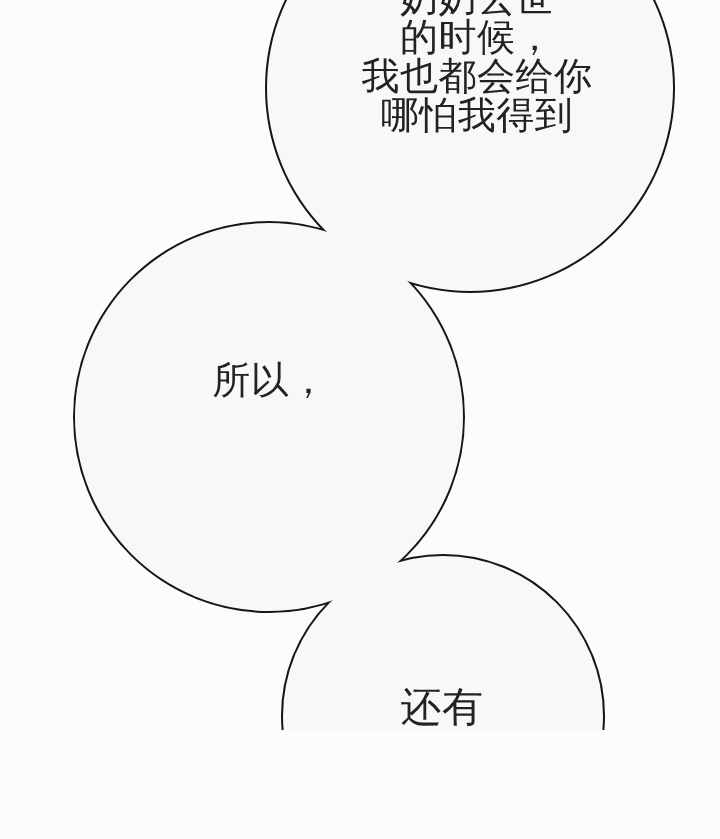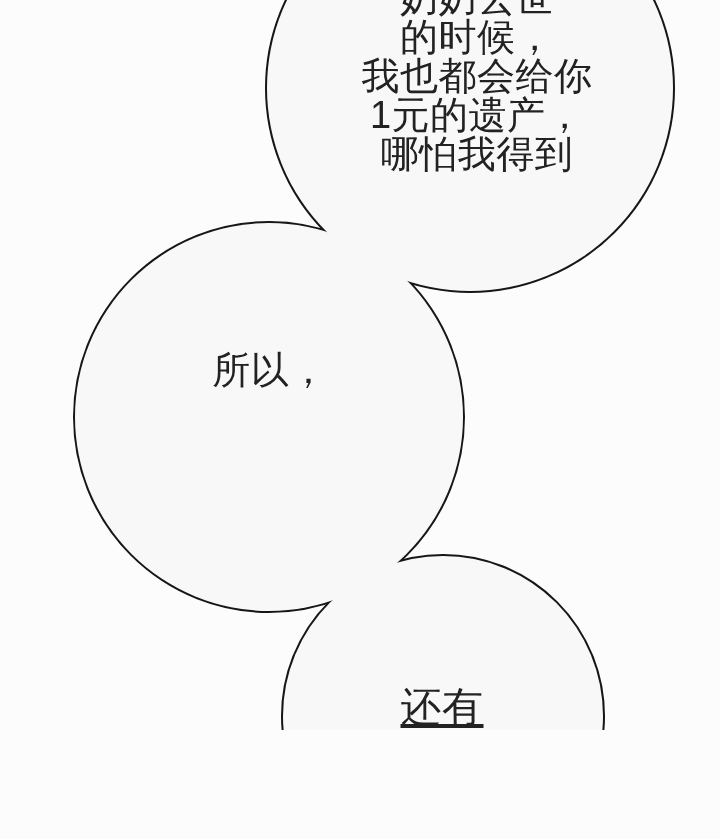--- a/index.html
+++ b/index.html
@@ -50,30 +50,29 @@
   }
   .speech-text .line { white-space: nowrap; }
   .text-top {
     left: 267px;
     top: -21px;
     font-size: 38px;
     line-height: 39px;
   }
   .text-middle {
     left: 60px;
-    top: 351px;
+    top: 361px;
     font-size: 38px;
     line-height: 39px;
   }
   .text-bottom {
     left: 232px;
     top: 686px;
     font-size: 41px;
     line-height: 42px;
-    text-decoration: underline;
   }
 </style>
 </head>
 <body>
 
 <div class="panel">
 
   <svg class="bubble-svg" viewBox="0 0 720 839" xmlns="http://www.w3.org/2000/svg">
 
     <circle class="bubble-stroke" cx="470" cy="88" r="203"></circle>
@@ -82,21 +81,20 @@
 
     <circle class="bubble-fill" cx="470" cy="88" r="203"></circle>
     <circle class="bubble-fill" cx="269" cy="417" r="194"></circle>
     <circle class="bubble-fill" cx="443" cy="716" r="160"></circle>
   </svg>
 
   <div class="speech-text text-top">
     <div class="line">奶奶去世</div>
     <div class="line">的时候，</div>
     <div class="line">我也都会给你</div>
-    <div class="line">1元的遗产，</div>
     <div class="line">哪怕我得到</div>
   </div>
 
   <div class="speech-text text-middle">
     <div class="line">所以，</div>
   </div>
 
   <div class="speech-text text-bottom">
     <div class="line">还有</div>
   </div>

